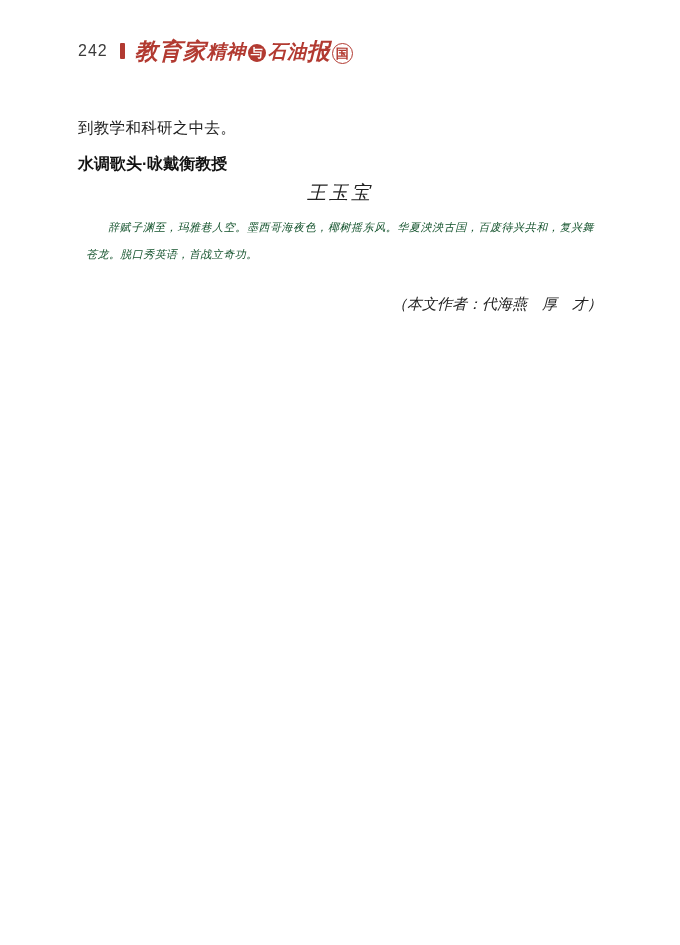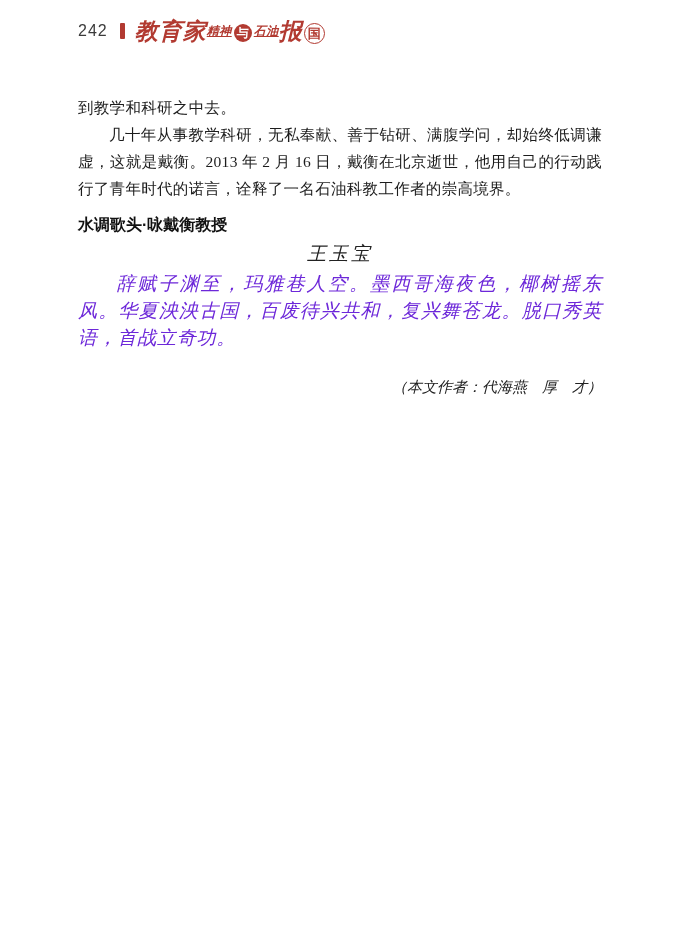--- a/index.html
+++ b/index.html
@@ -3,21 +3,21 @@
 <meta charset="utf-8">
 <style>
   html, body { margin: 0; padding: 0; background: #ffffff; }
   .page {
     position: relative;
     width: 680px;
     height: 945px;
     margin: 0 auto;
     background: #ffffff;
     box-sizing: border-box;
-    padding: 16px 78px 0 78px;
+    padding: 36px 78px 0 78px;
     font-family: "Liberation Serif", "DejaVu Serif", serif;
     color: #1c1c1c;
     overflow: hidden;
   }
 
   
   .page-header {
     display: flex;
     align-items: center;
     height: 30px;
@@ -40,21 +40,21 @@
   .brand {
     display: inline-flex;
     align-items: center;
     color: #b23a31;
     font-weight: bold;
     font-style: italic;
     white-space: nowrap;
     line-height: 1;
   }
   .brand .big   { font-size: 23px; letter-spacing: 1px; }
-  .brand .small { font-size: 12px; letter-spacing: 0.5px; text-decoration: underline; }
+  .brand .small { font-size: 19px; letter-spacing: 0.5px; }
   .brand-circle {
     width: 18px; height: 18px;
     border-radius: 50%;
     background: #b23a31;
     color: #ffffff;
     font-size: 12px;
     font-style: normal;
     display: inline-flex;
     align-items: center;
     justify-content: center;
@@ -98,28 +98,28 @@
   .poem-author {
     text-align: center;
     font-style: italic;
     font-size: 19px;
     line-height: 27px;
     letter-spacing: 3px;
     margin: 2px 0 3px 0;
     color: #222222;
   }
   .poem-p {
-    margin: 0;
+    margin: 8px;
     font-style: italic;
-    font-size: 19px;
+    font-size: 11px;
     line-height: 27px;
     text-align: justify;
     text-indent: 2em;
     letter-spacing: 0.04em;
-    color: #6d28d9;
+    color: #14532d;
   }
   .attribution {
     text-align: right;
     font-style: italic;
     font-size: 15px;
     line-height: 27px;
     margin-top: 23px;
     color: #222222;
   }
 </style>
@@ -136,21 +136,20 @@
       <span class="small">精神</span>
       <span class="brand-circle">与</span>
       <span class="small">石油</span>
       <span class="big">报</span>
       <span class="brand-ring">国</span>
     </span>
   </header>
 
   <main>
     <p class="body-p no-indent">到教学和科研之中去。</p>
-    <p class="body-p">几十年从事教学科研，无私奉献、善于钻研、满腹学问，却始终低调谦虚，这就是戴衡。2013 年 2 月 16 日，戴衡在北京逝世，他用自己的行动践行了青年时代的诺言，诠释了一名石油科教工作者的崇高境界。</p>
 
     <h2 class="poem-title">水调歌头·咏戴衡教授</h2>
     <div class="poem-author">王玉宝</div>
 
     <p class="poem-p">辞赋子渊至，玛雅巷人空。墨西哥海夜色，椰树摇东风。华夏泱泱古国，百废待兴共和，复兴舞苍龙。脱口秀英语，首战立奇功。</p>
 
     <div class="attribution">（本文作者：代海燕　厚　才）</div>
   </main>
 
 </div>

